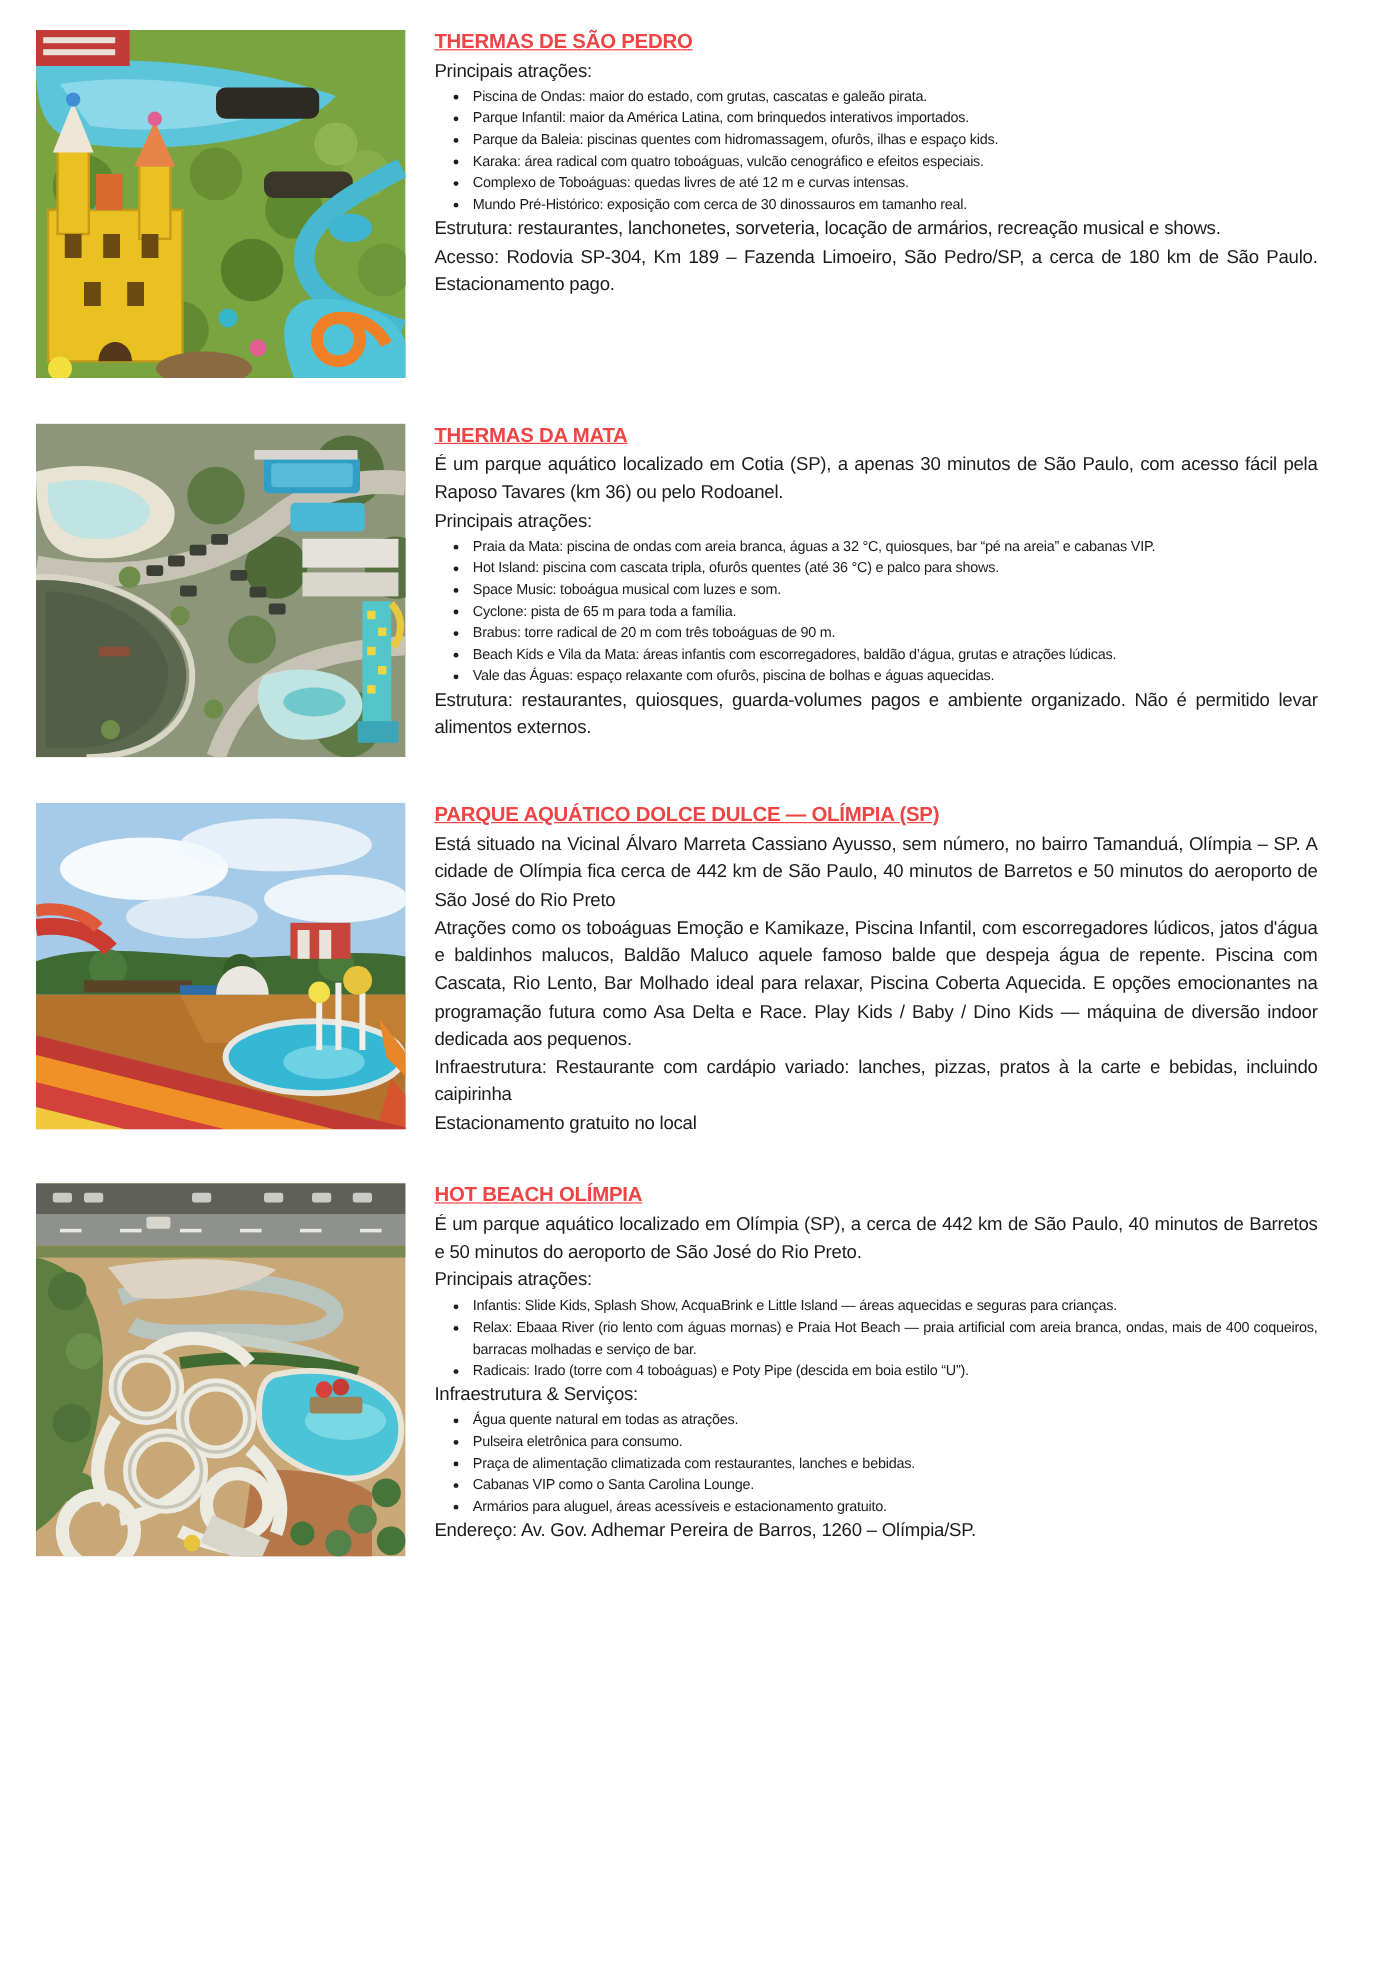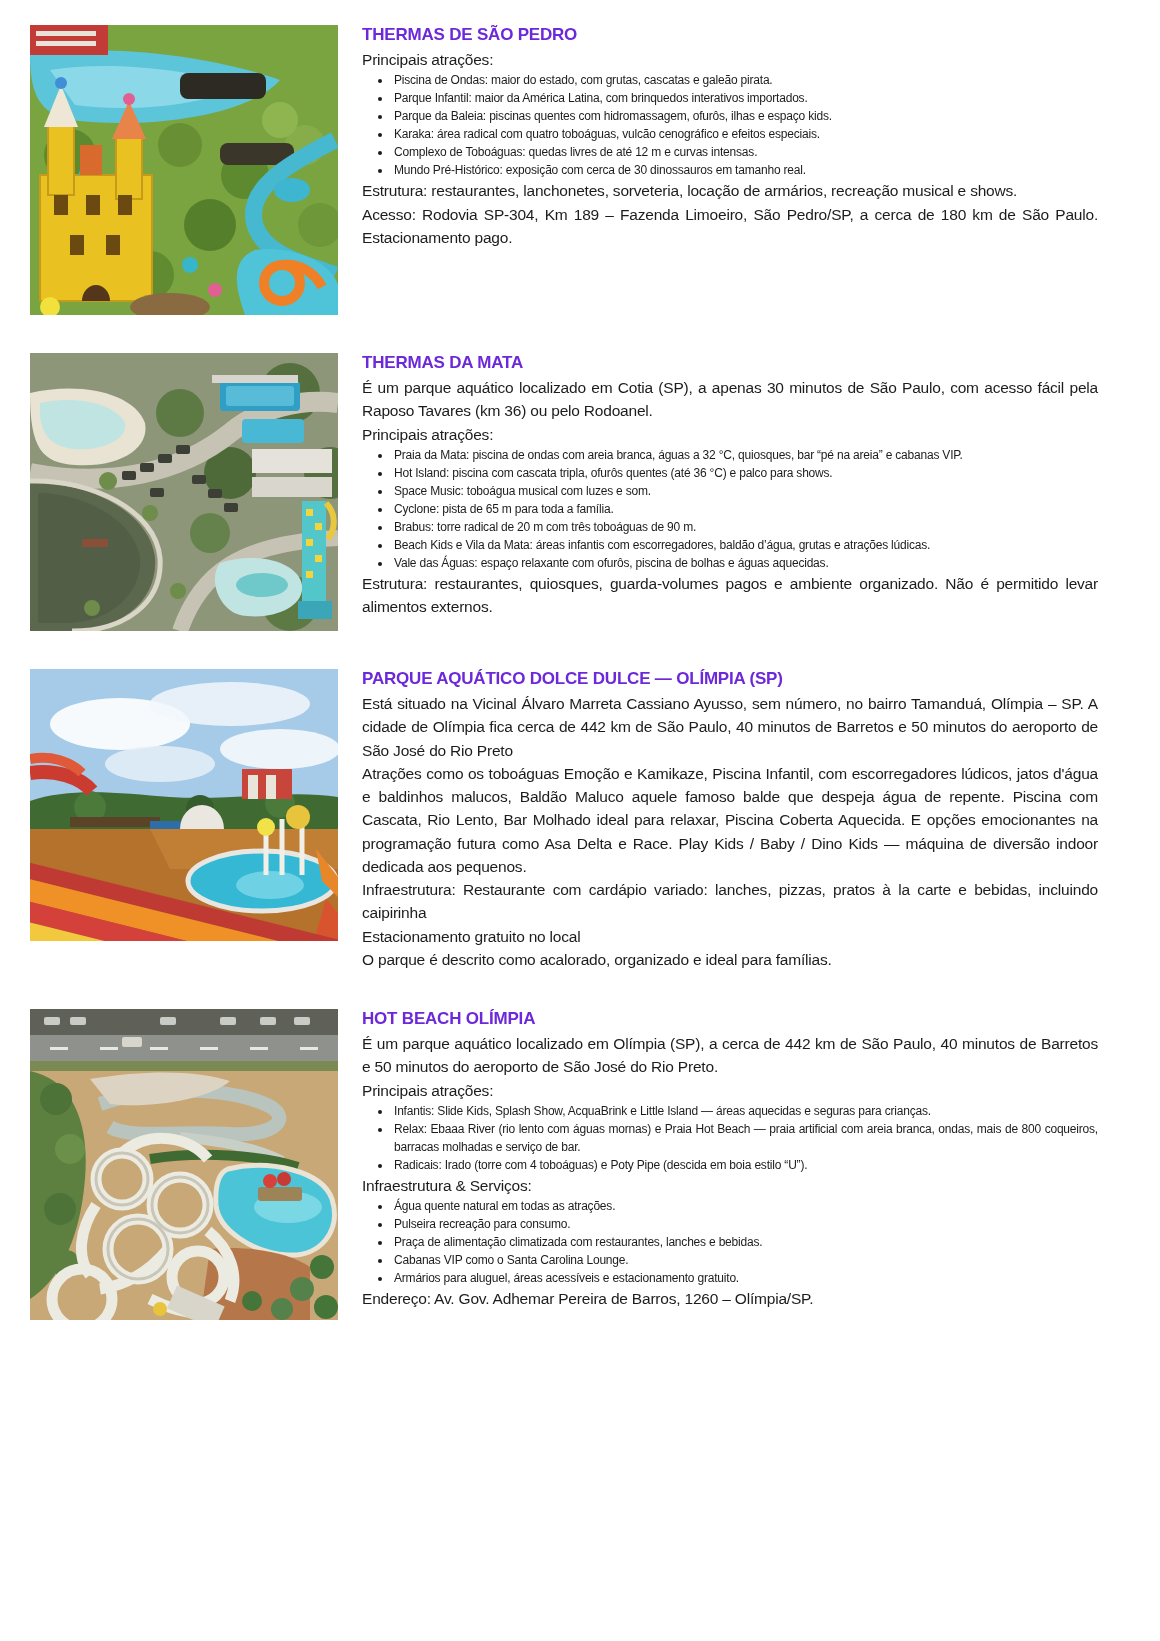--- a/index.html
+++ b/index.html
@@ -9,21 +9,22 @@
     font-family:"Liberation Sans","DejaVu Sans",sans-serif;
     color:#1c1c1c;
   }
   .park{display:flex;gap:24px;margin-bottom:38px;}
   .photo-col{flex:0 0 308px;}
   .photo-col svg{display:block;}
   .text-col{flex:1;min-width:0;}
   .park-title{
     margin:0 0 3px 0;
     font-size:17px;font-weight:bold;letter-spacing:-0.2px;
-    color:#6d28d9;
+    color:#ef4444;
+    text-decoration:underline;
   }
   .park-body p{
     margin:0;font-size:15.5px;line-height:1.5;letter-spacing:-0.2px;
     text-align:justify;
   }
   .park-body ul{margin:0;padding-left:30px;}
   .park-body li{
     font-size:12px;line-height:1.5;letter-spacing:-0.2px;text-align:justify;
     padding-left:2px;
   }
@@ -239,21 +240,20 @@
         </g>
       </svg>
     </div>
     <div class="text-col">
       <h2 class="park-title">PARQUE AQUÁTICO DOLCE DULCE — OLÍMPIA (SP)</h2>
       <div class="park-body">
           <p>Está situado na Vicinal Álvaro Marreta Cassiano Ayusso, sem número, no bairro Tamanduá, Olímpia – SP. A cidade de Olímpia fica cerca de 442 km de São Paulo, 40 minutos de Barretos e 50 minutos do aeroporto de São José do Rio Preto</p>
           <p>Atrações como os toboáguas Emoção e Kamikaze, Piscina Infantil, com escorregadores lúdicos, jatos d'água e baldinhos malucos, Baldão Maluco aquele famoso balde que despeja água de repente. Piscina com Cascata, Rio Lento, Bar Molhado ideal para relaxar, Piscina Coberta Aquecida. E opções emocionantes na programação futura como Asa Delta e Race. Play Kids / Baby / Dino Kids — máquina de diversão indoor dedicada aos pequenos.</p>
           <p>Infraestrutura: Restaurante com cardápio variado: lanches, pizzas, pratos à la carte e bebidas, incluindo caipirinha</p>
           <p>Estacionamento gratuito no local</p>
-          <p>O parque é descrito como acalorado, organizado e ideal para famílias.</p>
         </div>
     </div>
   </section>
 
   <section class="park">
     <div class="photo-col">
       <svg width="308" height="311" viewBox="0 0 308 311">
         <rect width="308" height="311" fill="#c9a878"></rect>
 
         <rect x="0" y="0" width="308" height="26" fill="#5f6158"></rect>
@@ -326,27 +326,27 @@
         <rect x="140" y="286" width="52" height="25" fill="#d8d5ca" transform="rotate(24 166 298)"></rect>
       </svg>
     </div>
     <div class="text-col">
       <h2 class="park-title">HOT BEACH OLÍMPIA</h2>
       <div class="park-body">
           <p>É um parque aquático localizado em Olímpia (SP), a cerca de 442 km de São Paulo, 40 minutos de Barretos e 50 minutos do aeroporto de São José do Rio Preto.</p>
           <p>Principais atrações:</p>
           <ul>
             <li>Infantis: Slide Kids, Splash Show, AcquaBrink e Little Island — áreas aquecidas e seguras para crianças.</li>
-            <li>Relax: Ebaaa River (rio lento com águas mornas) e Praia Hot Beach — praia artificial com areia branca, ondas, mais de 800 coqueiros, barracas molhadas e serviço de bar.</li>
+            <li>Relax: Ebaaa River (rio lento com águas mornas) e Praia Hot Beach — praia artificial com areia branca, ondas, mais de 400 coqueiros, barracas molhadas e serviço de bar.</li>
             <li>Radicais: Irado (torre com 4 toboáguas) e Poty Pipe (descida em boia estilo “U”).</li>
           </ul>
           <p>Infraestrutura &amp; Serviços:</p>
           <ul>
             <li>Água quente natural em todas as atrações.</li>
-            <li>Pulseira recreação para consumo.</li>
+            <li>Pulseira eletrônica para consumo.</li>
             <li>Praça de alimentação climatizada com restaurantes, lanches e bebidas.</li>
             <li>Cabanas VIP como o Santa Carolina Lounge.</li>
             <li>Armários para aluguel, áreas acessíveis e estacionamento gratuito.</li>
           </ul>
           <p>Endereço: Av. Gov. Adhemar Pereira de Barros, 1260 – Olímpia/SP.</p>
         </div>
     </div>
   </section>
 
 </div>

